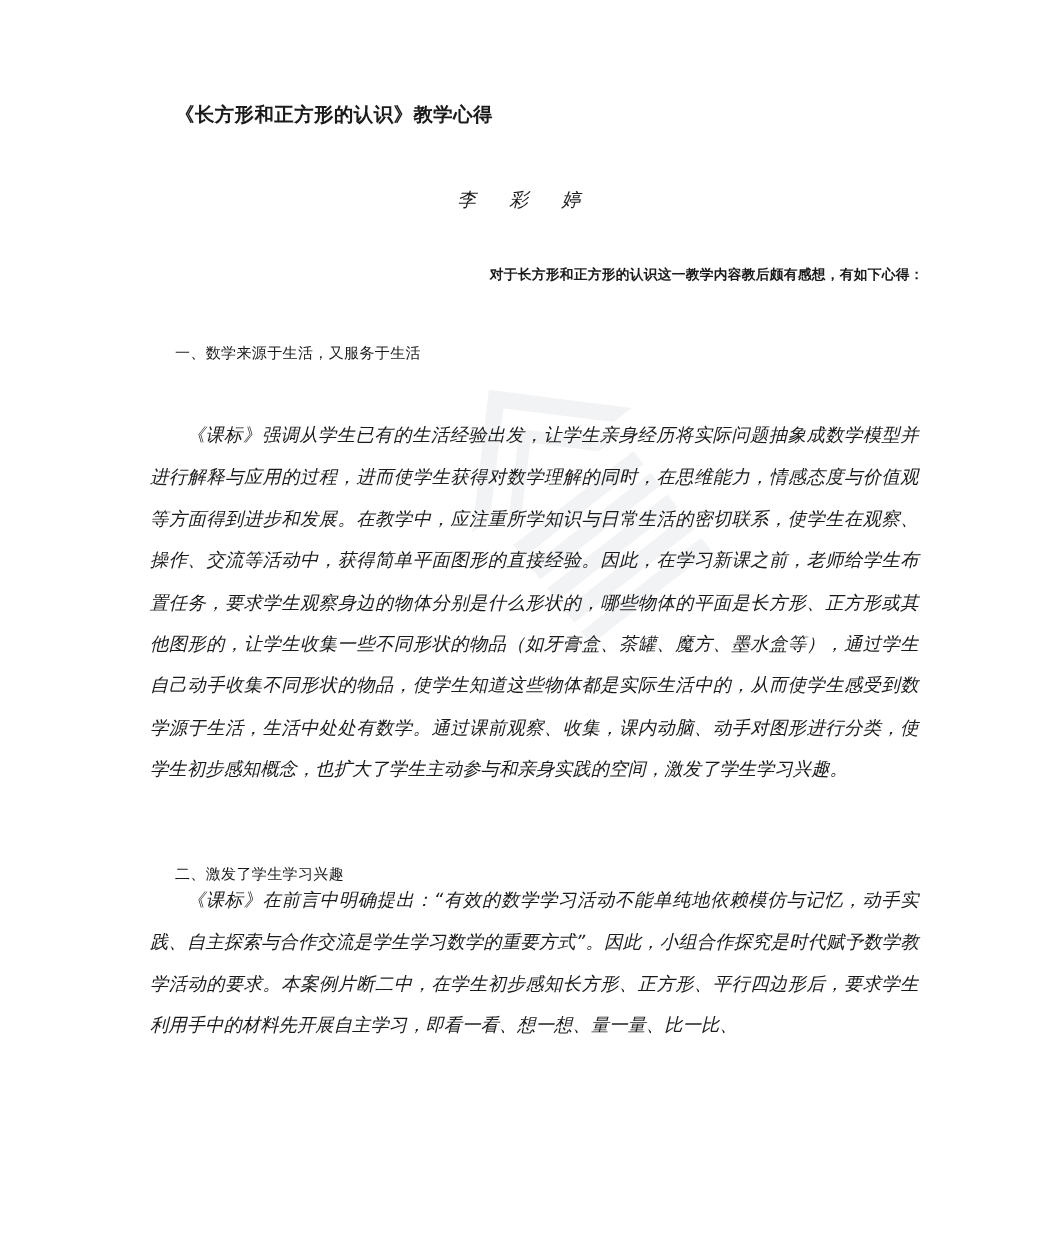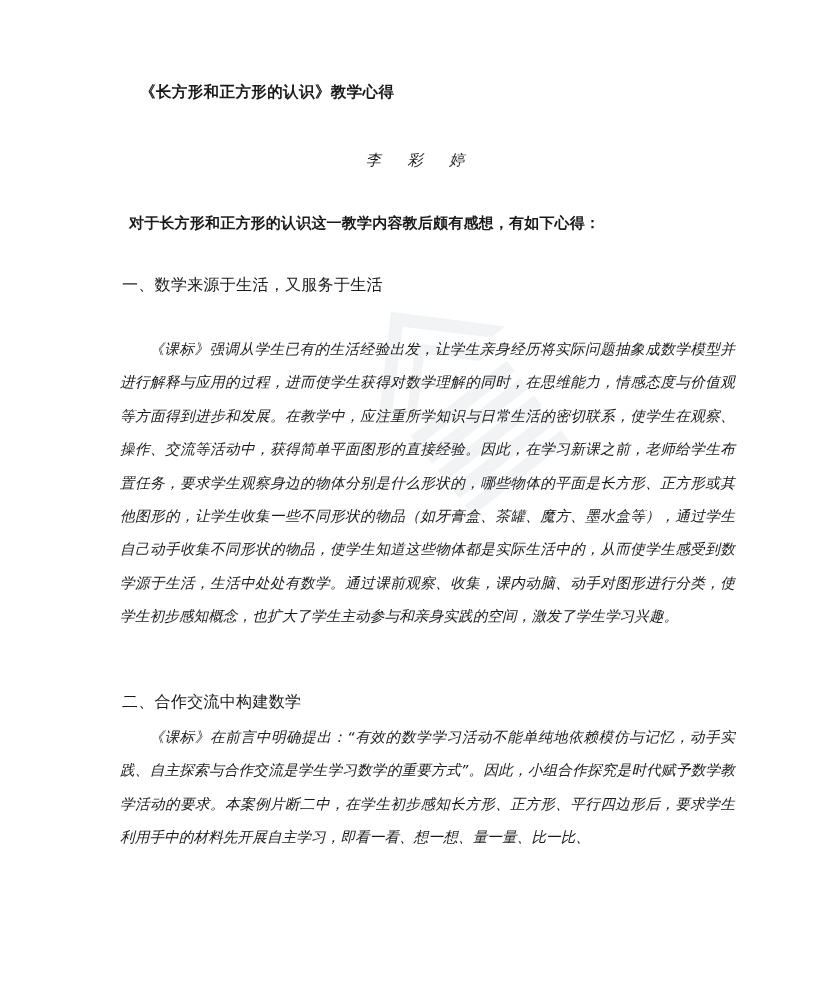--- a/index.html
+++ b/index.html
@@ -63,31 +63,32 @@
     text-indent: 11px;
     line-height: 1.4;
     font-style: italic;
   }
 
   .lead {
     position: absolute;
     left: 129px;
     top: 212px;
     width: 610px;
-    font-size: 15px;
+    font-size: 11px;
     font-weight: bold;
     letter-spacing: 0.2px;
     line-height: 1.5;
+    text-align: right;
   }
 
   .section-heading {
     position: absolute;
-    left: 122px;
+    left: 140px;
     width: 600px;
-    font-size: 16px;
+    font-size: 12px;
     font-weight: normal;
     letter-spacing: 0.3px;
     line-height: 1.5;
     white-space: nowrap;
   }
   .section-heading.s1 { top: 273px; }
   .section-heading.s2 { top: 690px; }
 
   .body-para {
     position: absolute;
@@ -97,21 +98,21 @@
     line-height: 33.4px;
     text-align: justify;
     text-align-last: left;
     text-justify: inter-ideograph;
     text-indent: 2em;
     letter-spacing: 0.1px;
     word-break: break-all;
     font-style: italic;
   }
   .body-para.p1 { top: 332px; }
-  .body-para.p2 { top: 720px; }
+  .body-para.p2 { top: 704px; }
 </style>
 </head>
 <body>
 
 <div class="watermark">
   <svg viewBox="0 0 250 260" xmlns="http://www.w3.org/2000/svg" aria-hidden="true">
     <g transform="rotate(-38 125 130)">
       <path d="M125 18 L206 100 L188 100 L125 37 L62 100 L44 100 Z" fill="#2d3a5c"></path>
       <path d="M125 58 L178 111 L164 111 L125 72 L86 111 L72 111 Z" fill="#2d3a5c"></path>
       <rect x="64" y="128" width="122" height="13" fill="#2d3a5c"></rect>
@@ -128,17 +129,17 @@
   <div class="doc-title">《长方形和正方形的认识》教学心得</div>
 
   <div class="author">李 彩 婷</div>
 
   <div class="lead">对于长方形和正方形的认识这一教学内容教后颇有感想，有如下心得：</div>
 
   <div class="section-heading s1">一、数学来源于生活，又服务于生活</div>
 
   <div class="body-para p1">《课标》强调从学生已有的生活经验出发，让学生亲身经历将实际问题抽象成数学模型并进行解释与应用的过程，进而使学生获得对数学理解的同时，在思维能力，情感态度与价值观等方面得到进步和发展。在教学中，应注重所学知识与日常生活的密切联系，使学生在观察、操作、交流等活动中，获得简单平面图形的直接经验。因此，在学习新课之前，老师给学生布置任务，要求学生观察身边的物体分别是什么形状的，哪些物体的平面是长方形、正方形或其他图形的，让学生收集一些不同形状的物品（如牙膏盒、茶罐、魔方、墨水盒等），通过学生自己动手收集不同形状的物品，使学生知道这些物体都是实际生活中的，从而使学生感受到数学源于生活，生活中处处有数学。通过课前观察、收集，课内动脑、动手对图形进行分类，使学生初步感知概念，也扩大了学生主动参与和亲身实践的空间，激发了学生学习兴趣。</div>
 
-  <div class="section-heading s2">二、合作交流中构建数学</div>
+  <div class="section-heading s2">二、激发了学生学习兴趣</div>
 
   <div class="body-para p2">《课标》在前言中明确提出：“有效的数学学习活动不能单纯地依赖模仿与记忆，动手实践、自主探索与合作交流是学生学习数学的重要方式”。因此，小组合作探究是时代赋予数学教学活动的要求。本案例片断二中，在学生初步感知长方形、正方形、平行四边形后，要求学生利用手中的材料先开展自主学习，即看一看、想一想、量一量、比一比、</div>
 
 </div>
 
 </body></html>

